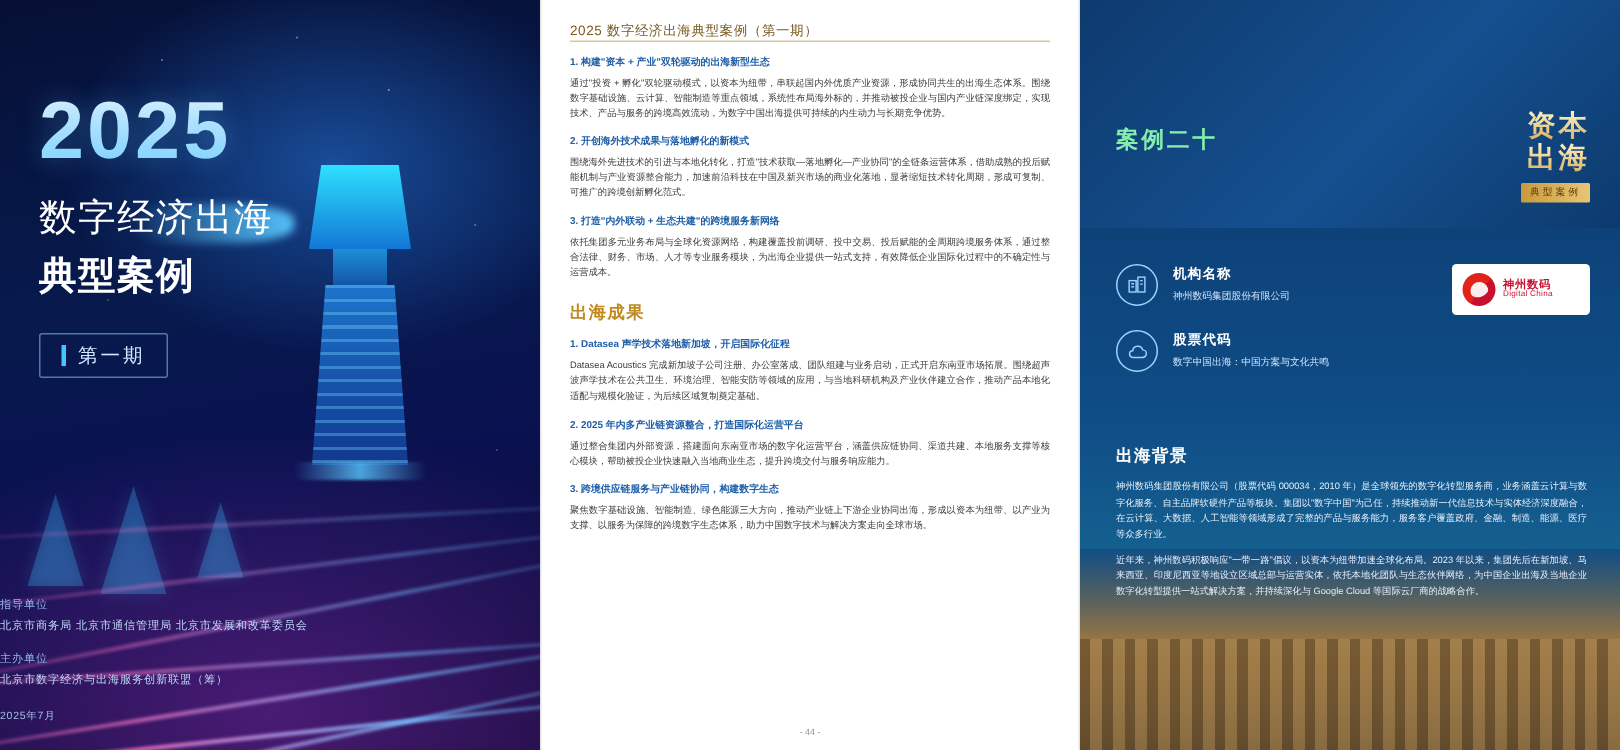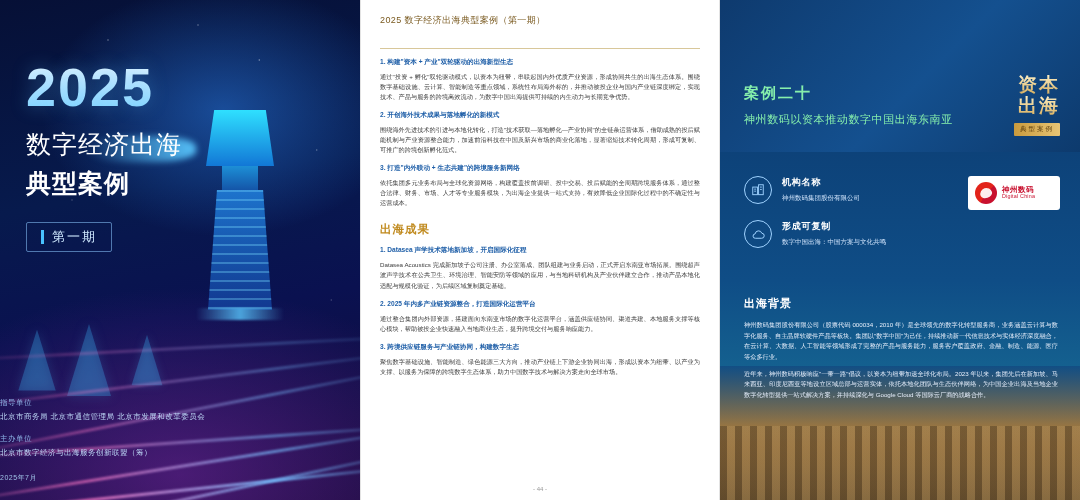--- a/index.html
+++ b/index.html
@@ -110,21 +110,21 @@
   .cover-foot .lbl{color:#8fb6e8;font-size:7.5px;}
   .cover-foot .date{margin-top:10px;color:#9fc0e6;font-size:7px;}
 
   
   .mid{
     position:relative;width:360px;height:500px;background:#ffffff;
     padding:14px 20px 0 20px;box-sizing:border-box;
   }
   .mid-header{
     font-size:9px;color:#7a5a20;border-bottom:1px solid #d8c79a;
-    padding-bottom:21px;letter-spacing:.4px;
+    padding-bottom:0;letter-spacing:.4px;
   }
   .sec-title{
     margin-top:14px;font-size:11.5px;font-weight:bold;color:#c08a1e;letter-spacing:1px;
   }
   .sec-title.space{margin-top:14px;}
   .para{font-size:6.2px;color:#3b3b3b;line-height:1.62;text-align:justify;margin-top:5px;}
   .sub{font-size:6.6px;font-weight:bold;color:#1f5fa8;margin-top:9px;}
   .mid-foot{position:absolute;left:0;right:0;bottom:8px;text-align:center;font-size:6px;color:#999;}
 
   
@@ -279,21 +279,20 @@
   <div class="divider-v" style="left:360px"></div>
   <div class="divider-v" style="left:719px"></div>
 
   <section class="right">
     <div class="topband"></div>
     <div class="midband"></div>
     <div class="photo"></div>
 
     <div class="case-head">
       <div class="case-no">案例二十</div>
-      <div class="case-sub">神州数码以资本推动数字中国出海东南亚</div>
     </div>
 
     <div class="badge">
       <div class="big">资本</div>
       <div class="big">出海</div>
       <div class="ribbon">典型案例</div>
     </div>
 
     <div class="logo-chip">
       <div class="mark"></div>
@@ -321,21 +320,21 @@
         </div>
       </div>
 
       <div class="info-item">
         <div class="ic">
           <svg width="15" height="15" viewBox="0 0 24 24" fill="none" stroke="#9fd2ff" stroke-width="1.6">
             <path d="M7 18h10a4 4 0 0 0 .3-8A5.5 5.5 0 0 0 6.6 11 3.5 3.5 0 0 0 7 18z"></path>
           </svg>
         </div>
         <div>
-          <div class="info-k">形成可复制</div>
+          <div class="info-k">股票代码</div>
           <div class="info-v">数字中国出海：中国方案与文化共鸣</div>
         </div>
       </div>
 
     </div>
 
     <div class="bg-title">出海背景</div>
     <div class="bg-body">
       <p>神州数码集团股份有限公司（股票代码 000034，2010 年）是全球领先的数字化转型服务商，业务涵盖云计算与数字化服务、自主品牌软硬件产品等板块。集团以"数字中国"为己任，持续推动新一代信息技术与实体经济深度融合，在云计算、大数据、人工智能等领域形成了完整的产品与服务能力，服务客户覆盖政府、金融、制造、能源、医疗等众多行业。</p>
       <p>近年来，神州数码积极响应"一带一路"倡议，以资本为纽带加速全球化布局。2023 年以来，集团先后在新加坡、马来西亚、印度尼西亚等地设立区域总部与运营实体，依托本地化团队与生态伙伴网络，为中国企业出海及当地企业数字化转型提供一站式解决方案，并持续深化与 Google Cloud 等国际云厂商的战略合作。</p>

